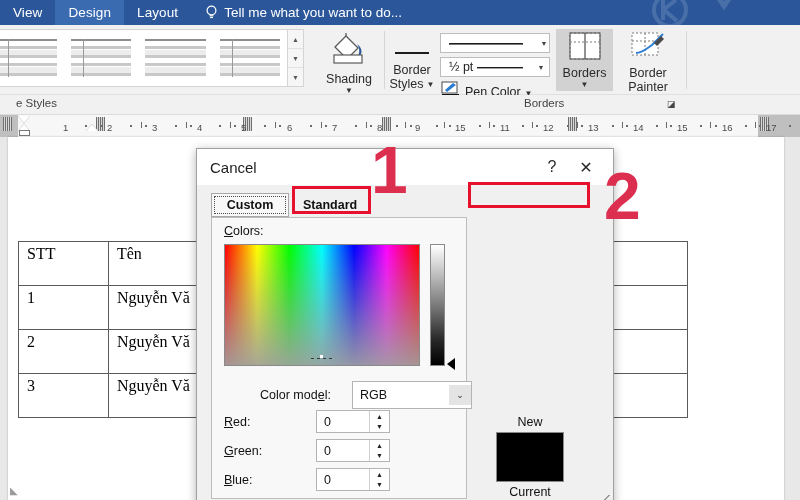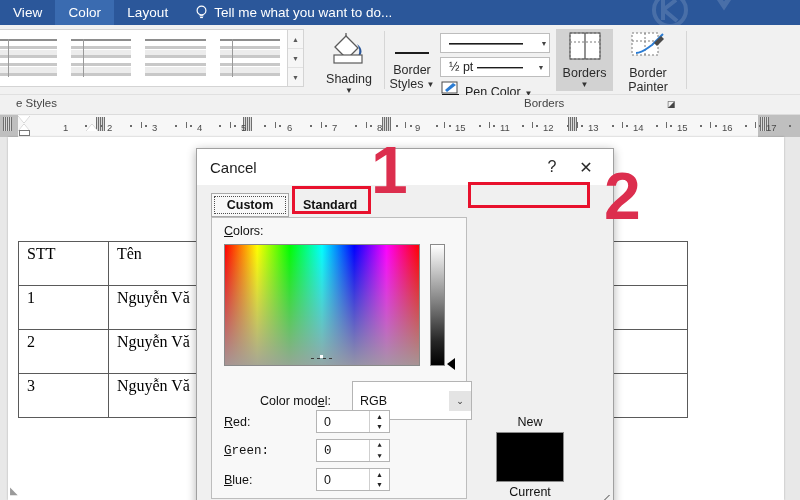--- a/index.html
+++ b/index.html
@@ -150,21 +150,21 @@
   .crosshair:after { content:""; position:absolute; left:-6px; top:3px; width:21px; height:1px;
      background:repeating-linear-gradient(90deg,#3a3a3a 0 3px,transparent 3px 6px); }
 
   .lumi { position:absolute; left:218px; top:26px; width:15px; height:122px;
      border:1px solid #8a8a8a;
      background:linear-gradient(to bottom,#ffffff 0%,#d0d0d0 18%,#808080 48%,#262626 80%,#000000 100%); }
   .lumiArrow { position:absolute; width:0;height:0;
      border-top:6px solid transparent;border-bottom:6px solid transparent;border-right:8px solid #000; }
 
   .cmRow { position:absolute; display:flex; align-items:center; }
-  .select { border:1px solid #b4b4b4; background:#fff; height:39px; width:120px;
+  .select { border:1px solid #b4b4b4; background:#fff; height:28px; width:120px;
      display:flex; align-items:center; }
   .select .txt { flex:1; padding-left:7px; font-size:12.5px; color:#111; }
   .select .arw { width:22px; height:20px; background:#e4e4e4; display:flex;
      align-items:center; justify-content:center; font-size:9px; color:#333; }
 
   .spin { border:1px solid #b4b4b4; background:#fff; height:23px; width:74px; display:flex; }
   .spin .val { flex:1; padding-left:7px; font-size:12.5px; color:#111; display:flex; align-items:center; }
   .spin .btns { width:20px; display:flex; flex-direction:column; border-left:1px solid #cfcfcf; }
   .spin .btns span { flex:1; display:flex; align-items:center; justify-content:center;
       font-size:7px; color:#222; background:#fff; }
@@ -187,21 +187,21 @@
 </head>
 <body>
 
 <div id="root">
 
   <div class="tabstrip">
     <div class="tab">
       <span>View</span>
     </div>
     <div class="tab active">
-      <span>Color</span>
+      <span>Design</span>
     </div>
     <div class="tab">
       <span>Layout</span>
     </div>
     <div class="tellme">
       <span class="bulb">
         <svg width="13" height="15" viewBox="0 0 13 15">
           <circle cx="6.5" cy="5.5" r="4.4" fill="none" stroke="#ffffff" stroke-width="1.2"></circle>
           <rect x="4.6" y="10.2" width="3.8" height="1.2" fill="#ffffff"></rect>
           <rect x="5.1" y="12" width="2.8" height="1.1" fill="#ffffff"></rect>
@@ -518,21 +518,21 @@
           <span class="fieldLabel" style="width:92px;"><u>R</u>ed:</span>
           <div class="spin">
             <span class="val">0</span>
             <span class="btns">
               <span>▲</span>
               <span>▼</span>
             </span>
           </div>
         </div>
 
-        <div class="cmRow" style="left:12px; top:221px;font-family:Liberation Mono, monospace;">
+        <div class="cmRow" style="left:12px; top:221px;">
           <span class="fieldLabel" style="width:92px;"><u>G</u>reen:</span>
           <div class="spin">
             <span class="val">0</span>
             <span class="btns">
               <span>▲</span>
               <span>▼</span>
             </span>
           </div>
         </div>
 

